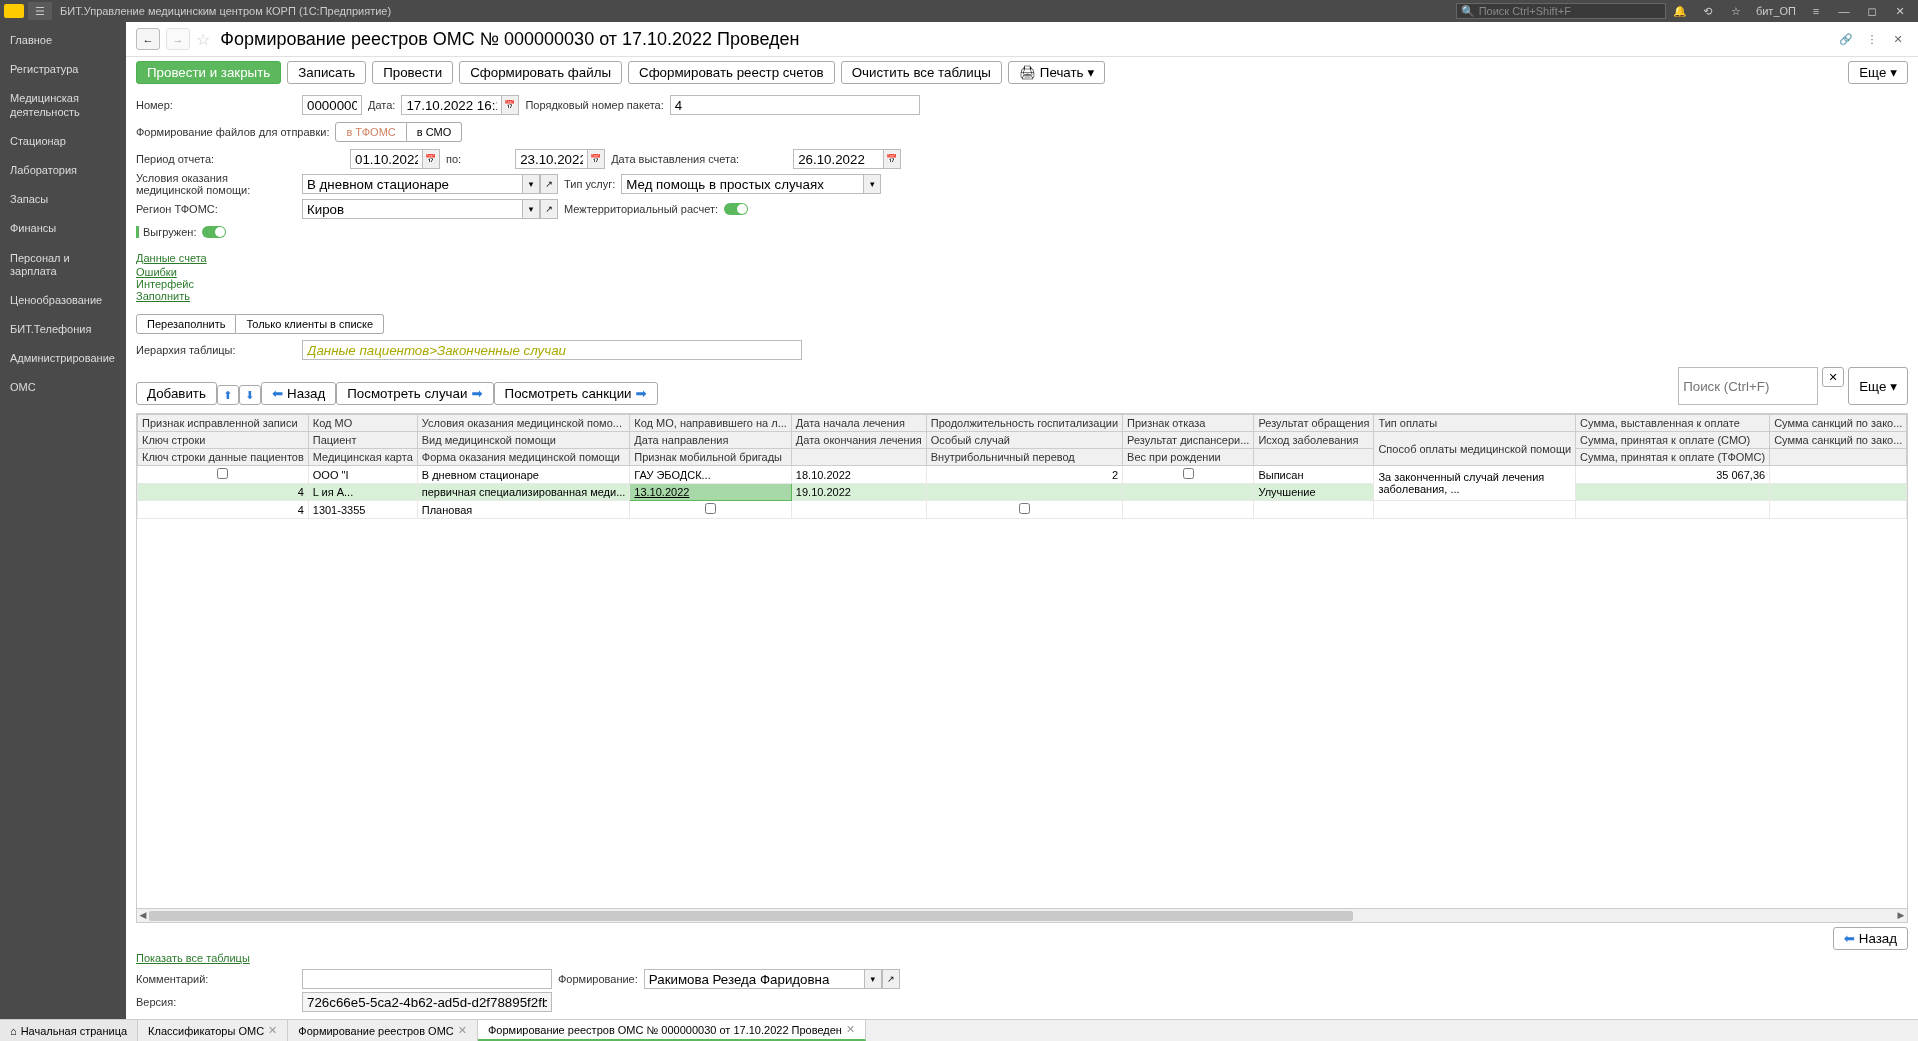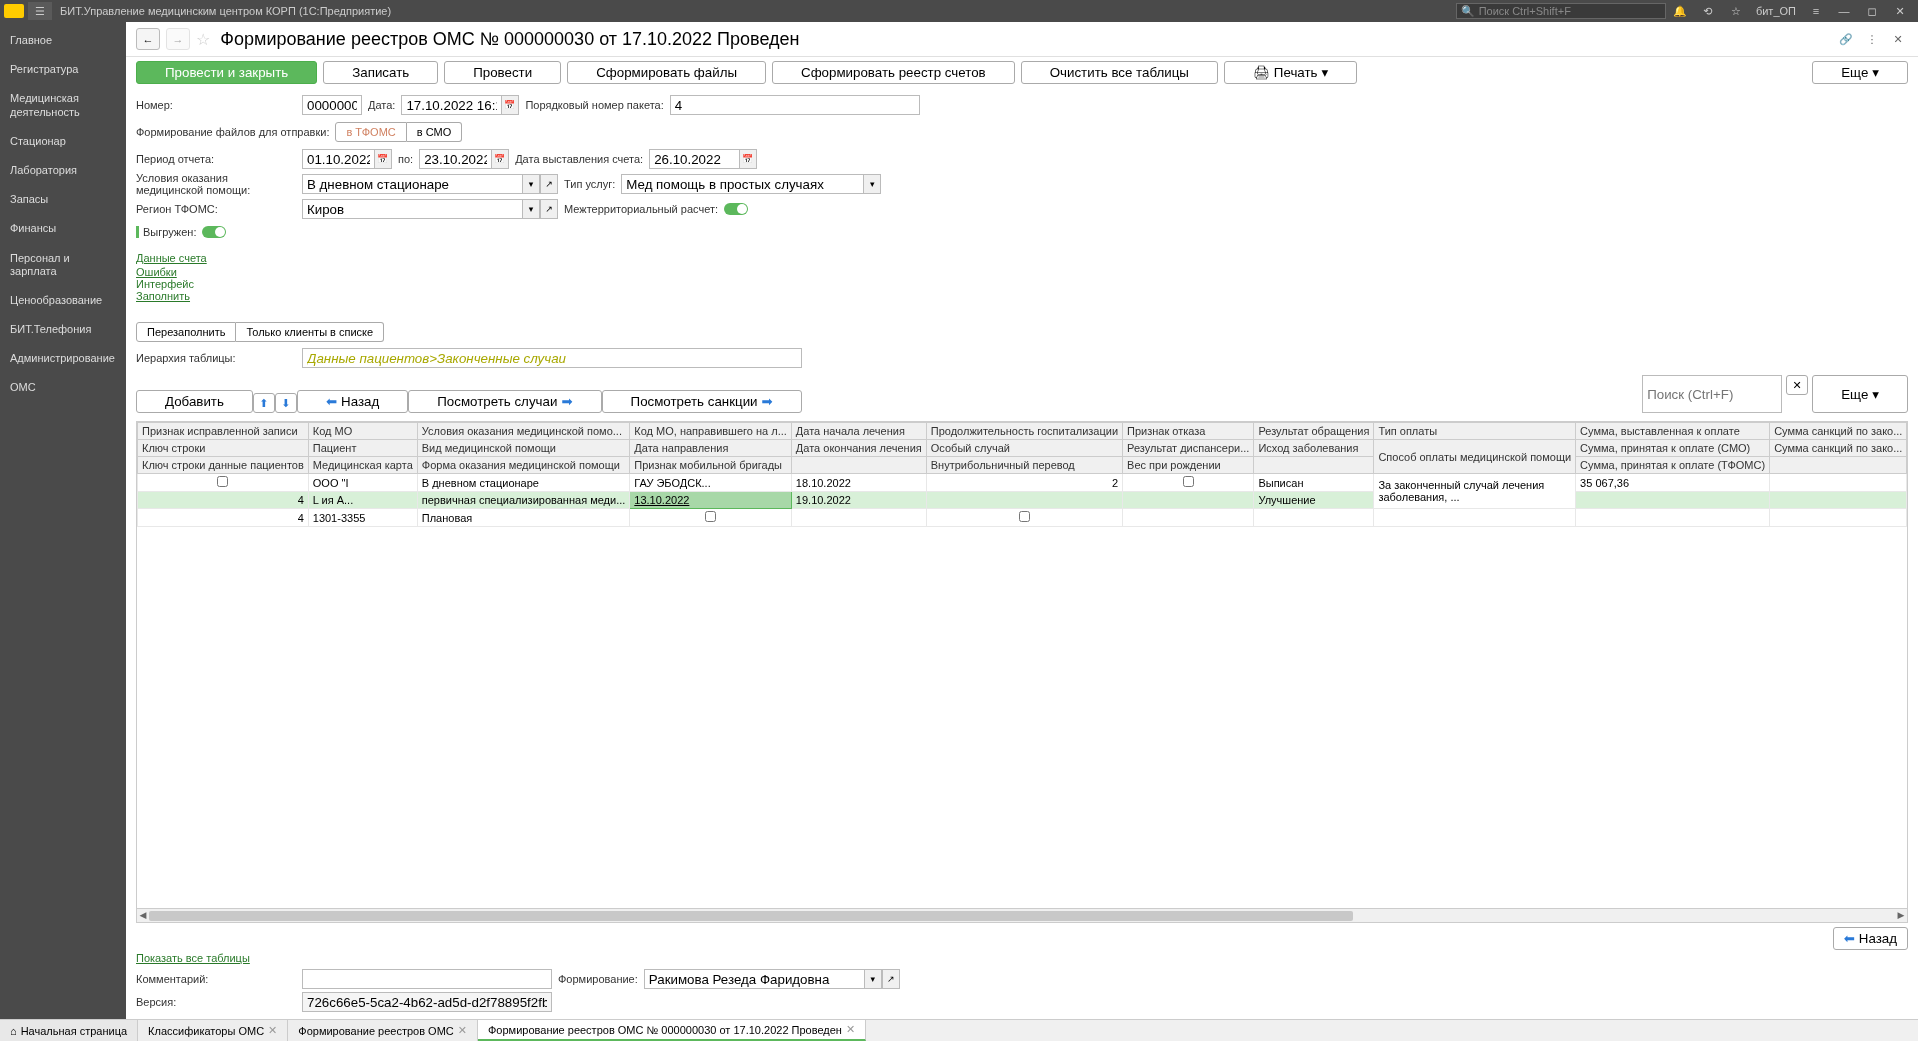--- a/index.html
+++ b/index.html
@@ -23,34 +23,34 @@
 .content { flex:1; background: #fff; display:flex; flex-direction:column; overflow:hidden; }
 .doc-header { display:flex; align-items:center; padding: 6px 10px; gap: 6px; border-bottom: 1px solid #e0e0e0; }
 .nav-btn { width: 24px; height: 22px; border: 1px solid #bbb; background: #f5f5f5; display:flex; align-items:center; justify-content:center; cursor:pointer; border-radius:3px; }
 .star-icon { color: #ccc; font-size: 16px; }
 .doc-title { font-size: 18px; margin-left: 4px; }
 .doc-header-right { margin-left:auto; display:flex; gap:6px; }
 .head-icon { width:20px; height:20px; display:flex; align-items:center; justify-content:center; color:#666; cursor:pointer; }
 
 
 .toolbar { display:flex; align-items:center; padding: 4px 10px; gap: 6px; flex-wrap: wrap; }
-.btn { border: 1px solid #aaa; background: #fff; padding: 3px 28px; border-radius: 3px; cursor:pointer; display:inline-flex; align-items:center; gap:4px; }
+.btn { border: 1px solid #aaa; background: #fff; padding: 3px 10px; border-radius: 3px; cursor:pointer; display:inline-flex; align-items:center; gap:4px; }
 .btn-green { background: #5cb85c; color: #fff; border-color: #4cae4c; }
 .toolbar .right { margin-left:auto; }
 
 
 .form-area { padding: 4px 10px; }
 .form-row { display:flex; align-items:center; gap: 6px; margin: 3px 0; min-height: 20px; }
 .form-label { color: #333; }
 .input { border: 1px solid #bbb; padding: 2px 4px; height: 20px; background:#fff; }
 .input-ro { background: #f5f5f5; }
 .select-group { display:flex; }
 .select-group .input { border-right:none; }
 .select-btn { width:18px; height:20px; border:1px solid #bbb; background:#f0f0f0; display:flex; align-items:center; justify-content:center; font-size:9px; cursor:pointer; }
-.date-input { width: 72px; }
+.date-input { width: 72px; margin-left: 48px; }
 .toggle { width: 24px; height: 12px; background: #5cb85c; border-radius: 6px; position:relative; display:inline-block; }
 .toggle::after { content:''; position:absolute; width:10px; height:10px; background:#fff; border-radius:50%; top:1px; right:1px; }
 .green-bar { border-left: 3px solid #5cb85c; padding-left: 4px; text-align: right; }
 
 
 .link-green { color: #2a7a2a; text-decoration: underline; cursor:pointer; display:inline-block; margin: 2px 0; }
 .link-under { color: #2a7a2a; text-decoration: underline; cursor:pointer; }
 
 
 .tab-btns { display:flex; gap:0; margin: 4px 0; }
@@ -227,21 +227,21 @@
         <span class="toggle"></span>
       </div>
 
       <div style="margin-top:8px">
         <div><a class="link-green">Данные счета</a></div>
         <div><a class="link-under">Ошибки</a></div>
         <div><span style="color:#2a7a2a">Интерфейс</span></div>
         <div><a class="link-under">Заполнить</a></div>
       </div>
 
-      <div class="tab-btns" style="margin-top:20px">
+      <div class="tab-btns" style="margin-top:12px">
         <div class="tab-btn">Перезаполнить</div>
         <div class="tab-btn">Только клиенты в списке</div>
       </div>
 
       <div class="form-row" style="margin-top:6px">
         <span class="form-label" style="width:160px">Иерархия таблицы:</span>
         <input class="hierarchy-input" value="Данные пациентов&gt;Законченные случаи" style="">
       </div>
 
       <div class="table-toolbar">
@@ -318,21 +318,21 @@
           <tr>
             <td class="checkbox-cell"><input type="checkbox" style=""></td>
             <td>ООО "I</td>
             <td>В дневном стационаре</td>
             <td>ГАУ             ЭБОДСК...</td>
             <td>18.10.2022</td>
             <td style="text-align:right">2</td>
             <td class="checkbox-cell"><input type="checkbox" style=""></td>
             <td>Выписан</td>
             <td rowspan="2" style="white-space:normal">За законченный случай лечения заболевания, ...</td>
-            <td style="text-align:left">35 067,36</td>
+            <td style="text-align:right">35 067,36</td>
             <td></td>
           </tr>
           <tr class="row-sel">
             <td style="text-align:right">4</td>
             <td>L                ия А...</td>
             <td>первичная специализированная меди...</td>
             <td class="cell-sel">13.10.2022</td>
             <td>19.10.2022</td>
             <td></td>
             <td></td>

